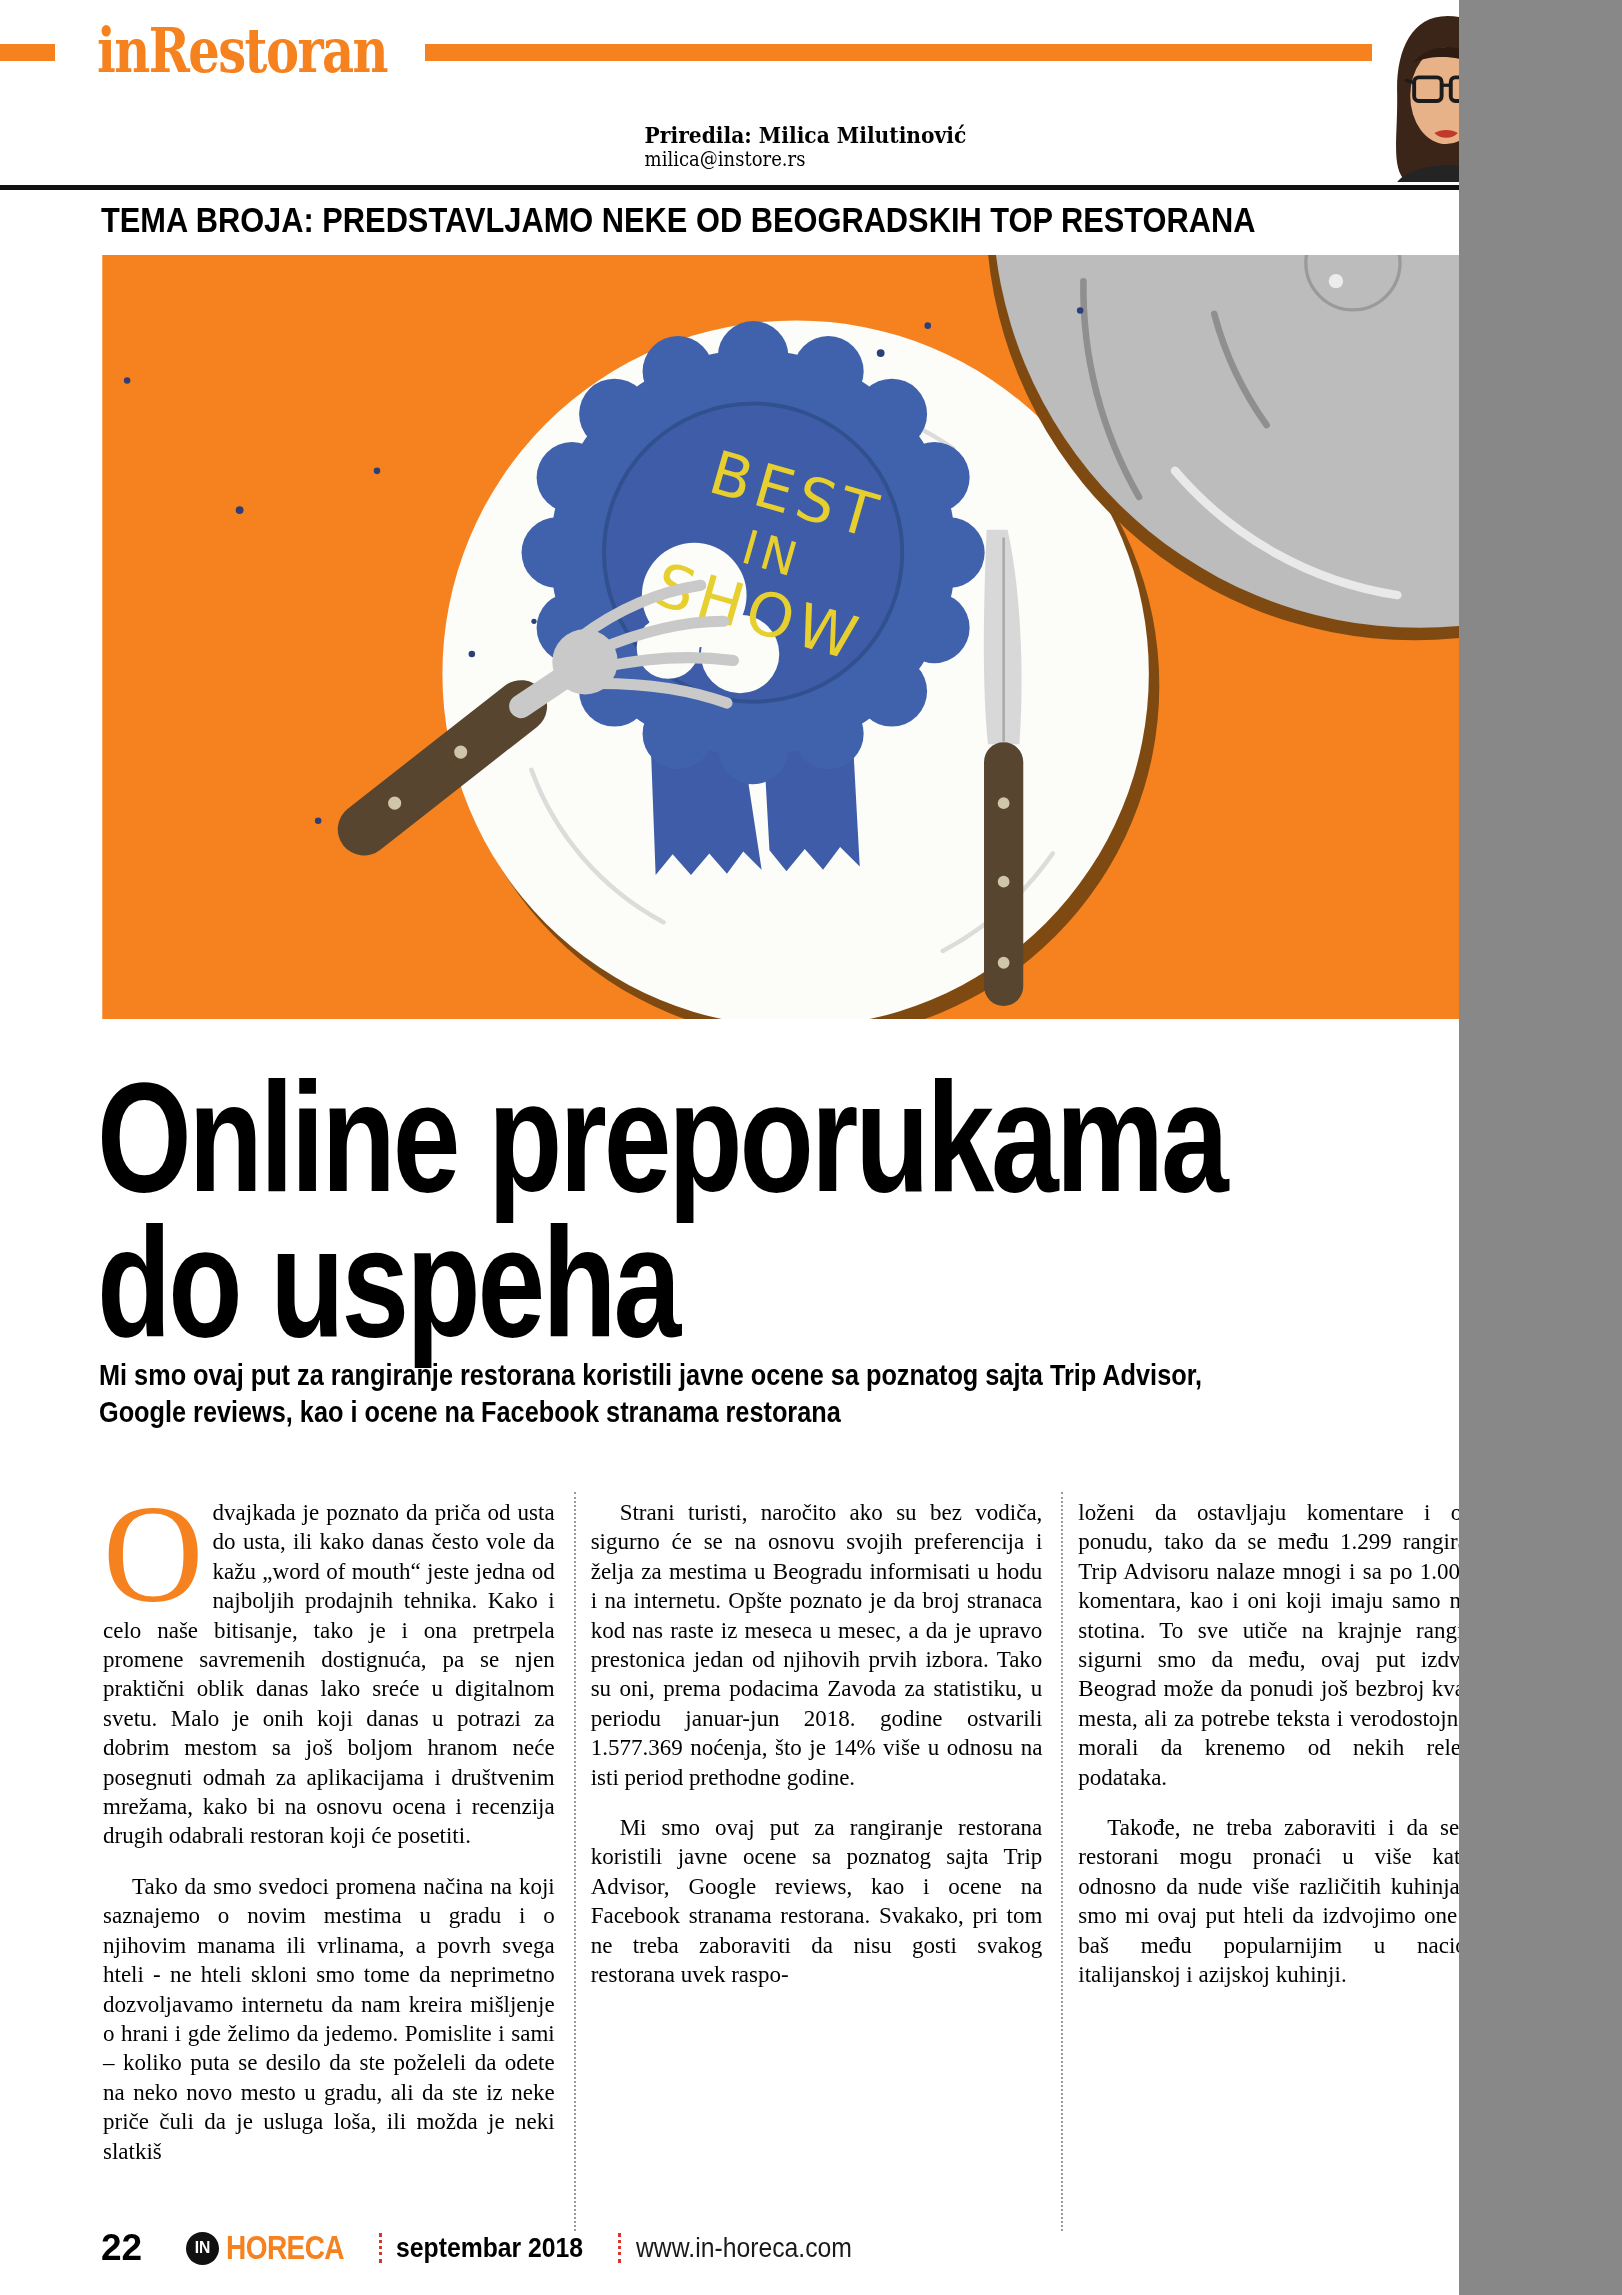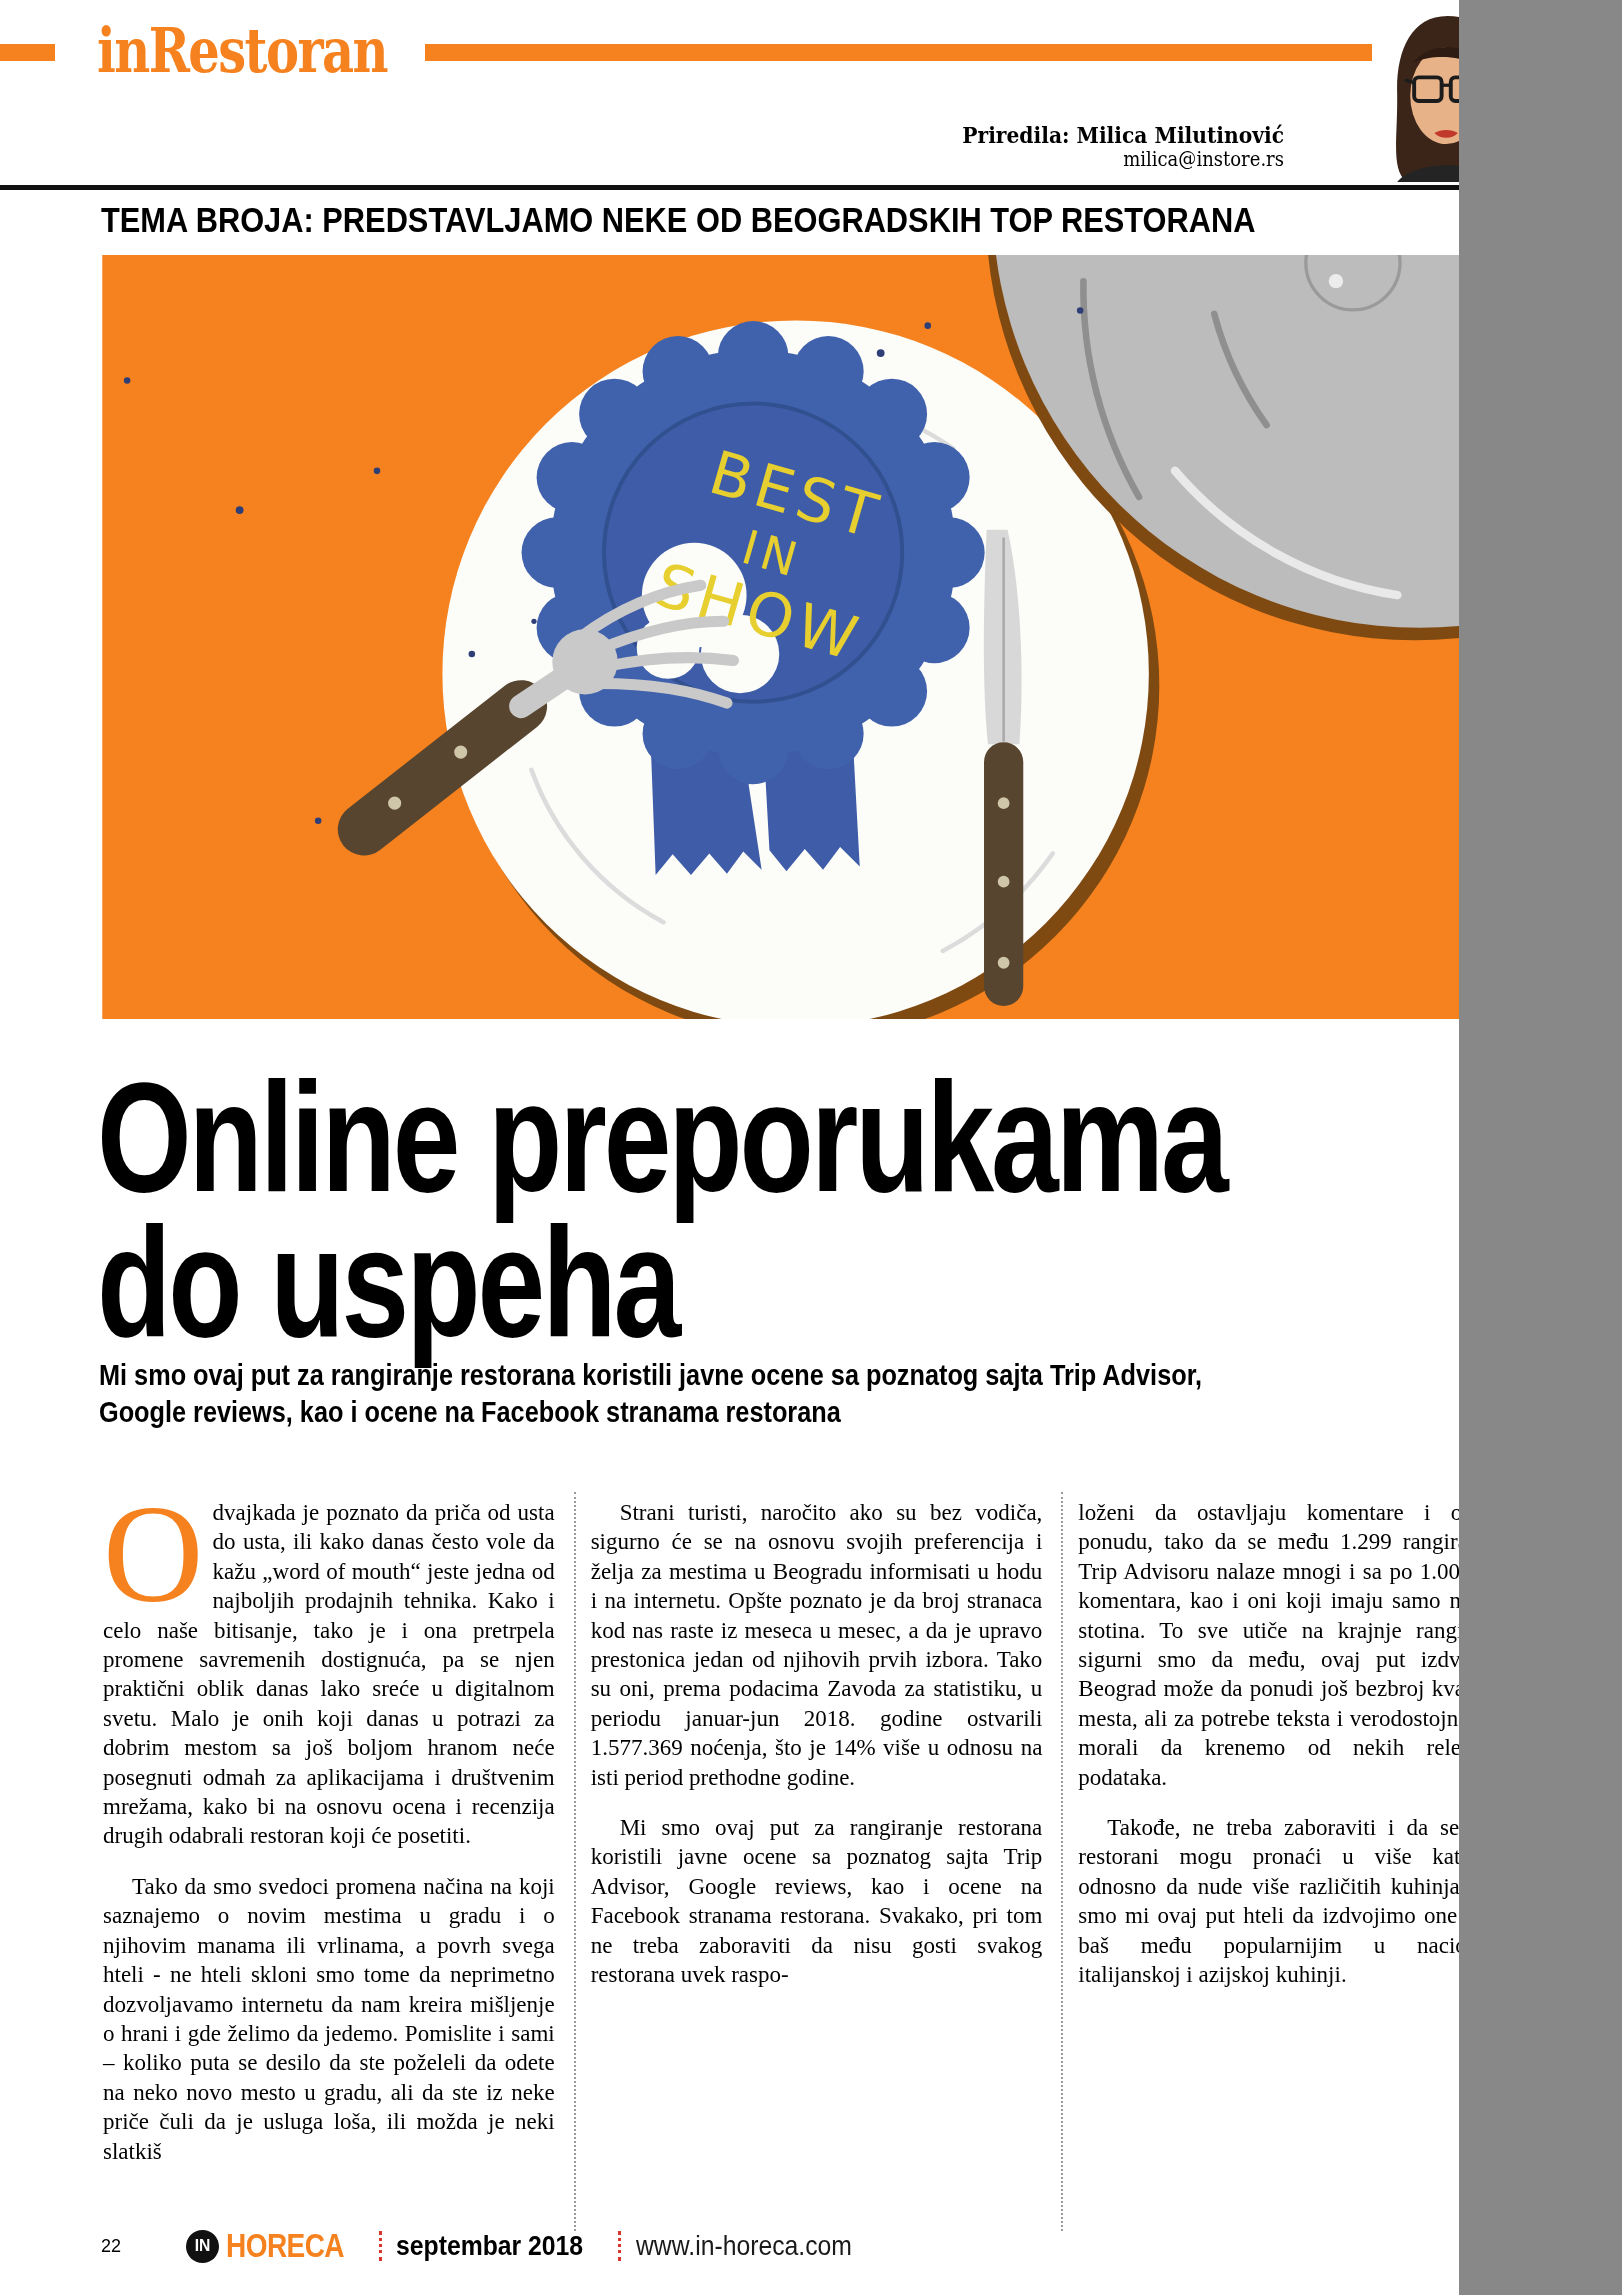--- a/index.html
+++ b/index.html
@@ -6,21 +6,21 @@
   .page{position:relative;width:1459px;height:2295px;background:#ffffff;overflow:hidden;
         font-family:"Liberation Sans",sans-serif;color:#000;}
 
   
   .bar{position:absolute;background:#F5821F;height:17px;top:44px;}
   .bar-left{left:0;width:55px;}
   .bar-right{left:425px;width:1197px;}
   .logo{position:absolute;left:97px;top:19.6px;font-family:"DejaVu Serif",serif;font-weight:bold;
         font-size:62px;line-height:1;color:#F5821F;transform:scaleX(.80);transform-origin:left top;
         letter-spacing:-2px;white-space:nowrap;}
-  .credit{position:absolute;left:589px;top:122px;width:695px;text-align:right;}
+  .credit{position:absolute;left:589px;top:122px;width:695px;}
   .credit-name{font-family:"DejaVu Serif",serif;font-weight:bold;font-size:22px;line-height:26px;
         transform:scaleX(.92);transform-origin:right center;}
   .credit-email{font-family:"DejaVu Serif",serif;font-size:19.6px;line-height:23.6px;
         transform:scaleX(.92);transform-origin:right center;}
   .photo{position:absolute;left:1372px;top:11.8px;width:151px;height:170px;background:#fff;}
   .black-rule{position:absolute;left:0;top:185px;width:1623px;height:4.6px;background:#111;}
   .topic{position:absolute;left:101px;top:202px;font-weight:bold;font-size:35px;line-height:1;
         transform:scaleX(.88);transform-origin:left top;letter-spacing:0;white-space:nowrap;}
 
   
@@ -38,21 +38,21 @@
         text-align:justify;}
   .col p{margin:0 0 21px 0;}
   .col p.ind{text-indent:29px;}
   .dropcap{float:left;color:#F5821F;font-family:"Liberation Serif",serif;font-weight:normal;
         font-size:139px;line-height:105px;padding:3.9px 9.2px 0 0;}
   .vsep{position:absolute;top:1492px;width:0;height:739px;border-left:2px dotted #9a9a9a;}
   .vsep1{left:574px;} .vsep2{left:1061px;}
 
   
   .footer{position:absolute;left:101px;top:2227px;width:1420px;display:flex;align-items:center;}
-  .pagenum{font-weight:normal;font-size:18px;width:85px;}
+  .pagenum{font-weight:bold;font-size:37px;width:85px;}
   .inlogo{width:33px;height:33px;border-radius:50%;background:#111;color:#fff;display:flex;
         align-items:center;justify-content:center;font-weight:bold;font-size:15.7px;margin-right:6.5px;}
   .horeca{color:#F5821F;font-weight:bold;font-size:33px;transform:scaleX(.85);transform-origin:left center;
         letter-spacing:-0.7px;}
   .fsep{width:0;height:30px;border-left:3.3px dotted #D9352B;margin:0 14.4px;}
   .issue{font-weight:bold;font-size:27.5px;transform:scaleX(.9);transform-origin:left center;white-space:nowrap;}
   .site{font-size:27.5px;color:#1a1a1a;transform:scaleX(.9);transform-origin:left center;white-space:nowrap;}
 </style>
 </head>
 <body>

